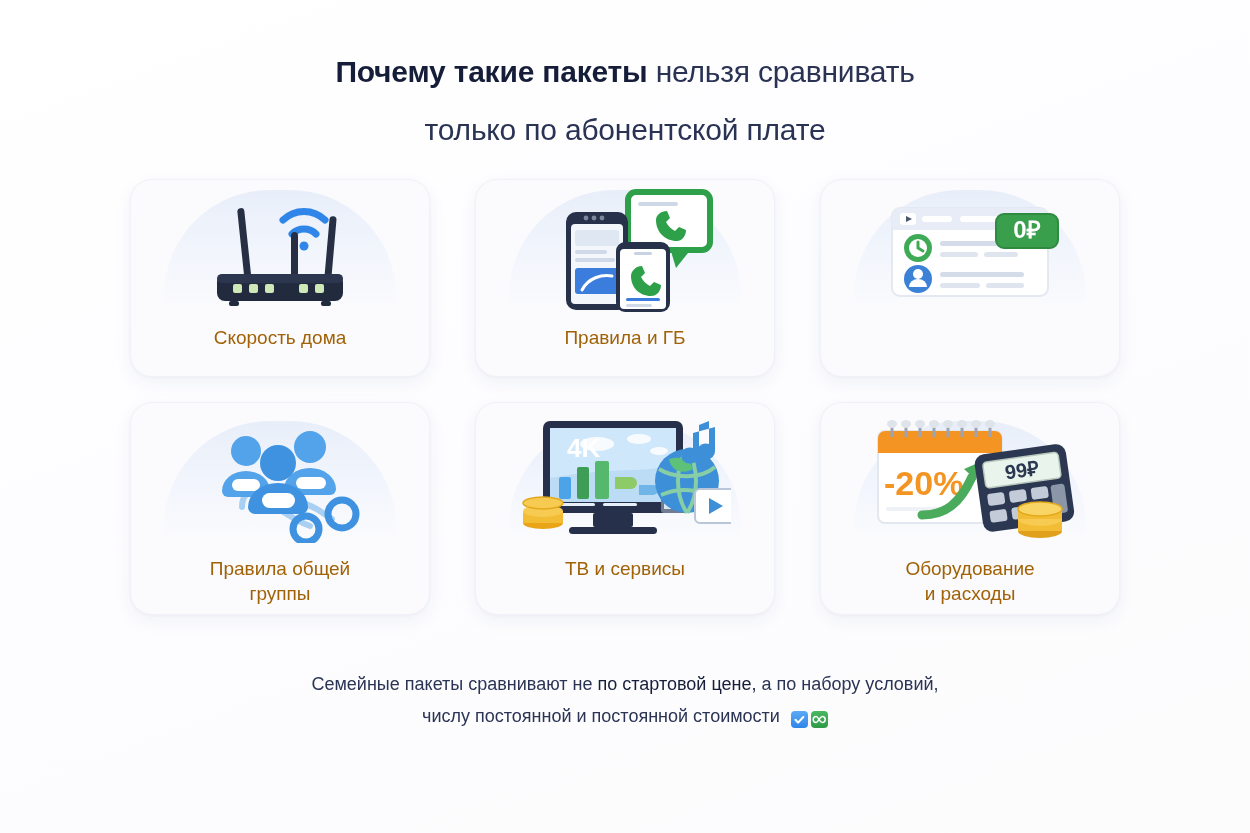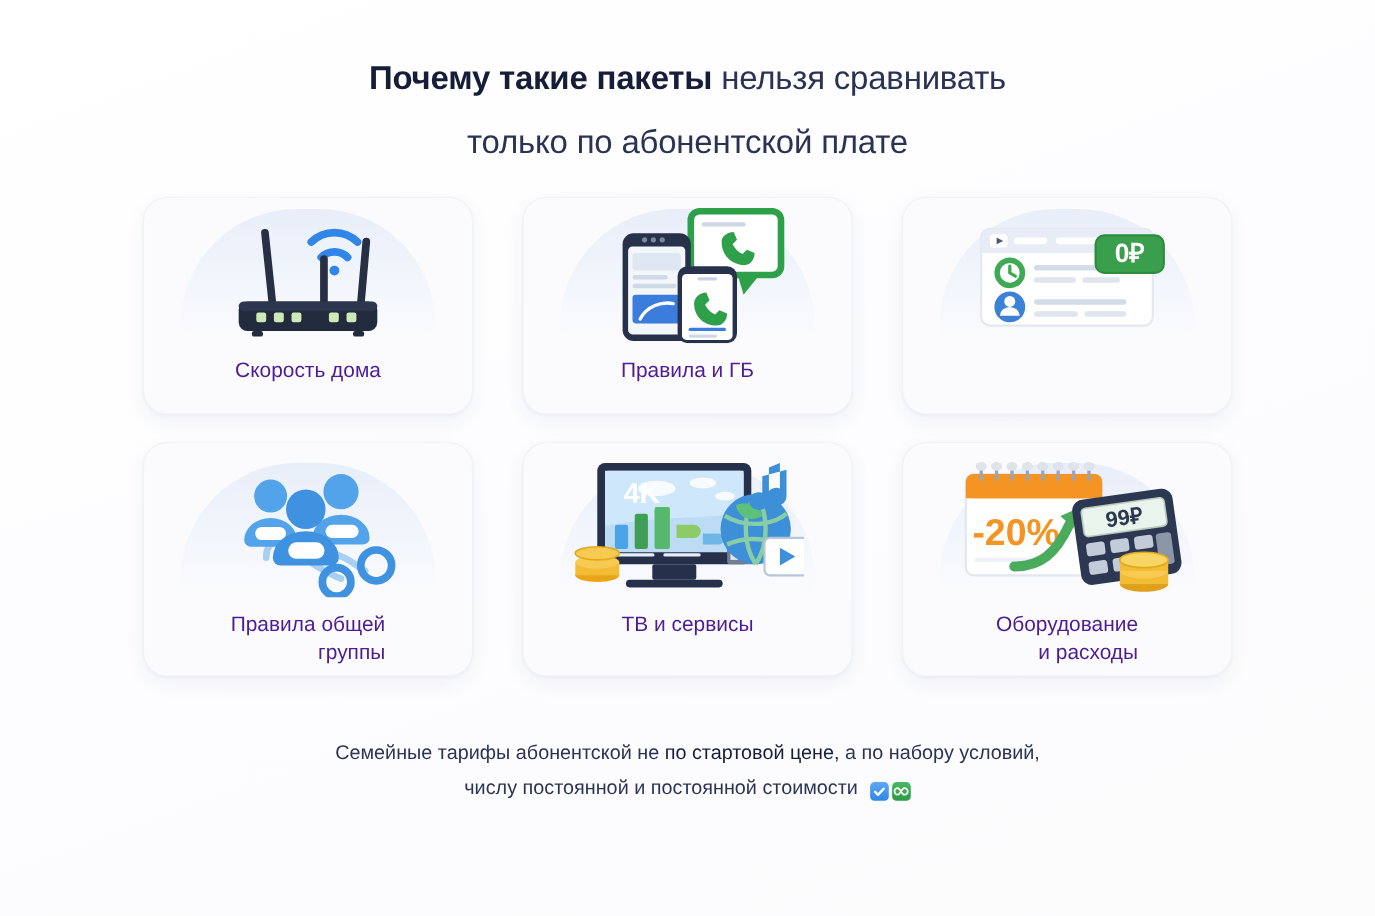--- a/index.html
+++ b/index.html
@@ -53,22 +53,22 @@
   
   .dome{
     position:absolute;left:50%;transform:translateX(-50%);
     bottom:4px;width:232px;height:118px;
     background:linear-gradient(180deg,rgba(226,234,248,0.75) 0%,rgba(236,242,252,0.55) 60%,rgba(248,250,254,0) 100%);
     border-radius:120px 120px 14px 14px;
   }
   .art svg{position:relative;z-index:2;}
   .card-label{
     margin-top:14px;
-    font-size:19px;font-weight:400;color:#4c1d95;
-    text-align:right;line-height:1.3;
+    font-size:19px;font-weight:400;color:#a16207;
+    text-align:center;line-height:1.3;
     padding:0 14px;
   }
   .row2 .card-label{}
   
   .footer{
     margin-top:54px;width:900px;text-align:center;
     font-size:18px;color:#2b3455;line-height:1.75;
   }
   .f-bold{font-weight:400;color:#161e3a;}
   .badges{display:inline-block;margin-left:8px;vertical-align:-3px;}
@@ -343,21 +343,21 @@
           </g>
         </svg>
       </div>
       <div class="card-label" style="white-space:pre-line;">Оборудование
 и расходы</div>
     </div>
 
   </div>
 
   <div class="footer">
-    <div><span>Семейные тарифы абонентской не </span><span class="f-bold">по стартовой цене,</span><span> а по набору условий,</span></div>
+    <div><span>Семейные пакеты сравнивают не </span><span class="f-bold">по стартовой цене,</span><span> а по набору условий,</span></div>
     <div><span>числу постоянной и постоянной стоимости</span><span class="badges"><span class="badge blue"><svg width="17" height="17" viewBox="0 0 17 17">
               <path d="M4.5 8.8 l2.6 2.8 l5.2 -5.6" stroke="#ffffff" stroke-width="2.1" fill="none" stroke-linecap="round" stroke-linejoin="round"></path>
             </svg></span><span class="badge green"><svg width="17" height="17" viewBox="0 0 17 17">
               <path d="M5.2 5.5 a2.6 2.6 0 1 0 0 6 c2.2 0 3.4 -6 6 -6 a2.6 2.6 0 1 1 0 6 c-2.6 0 -3.8 -6 -6 -6z" stroke="#ffffff" stroke-width="1.5" fill="none"></path>
             </svg></span></span></div>
   </div>
 
 </div>
 
 </body></html>

